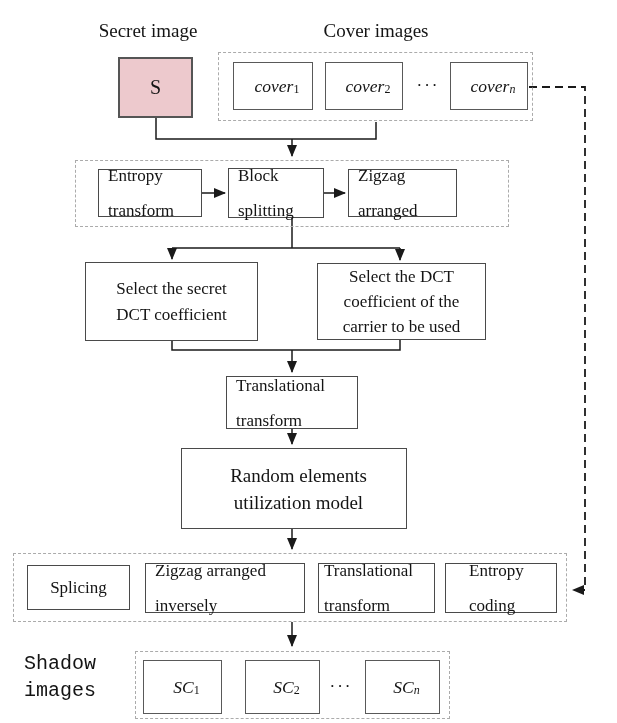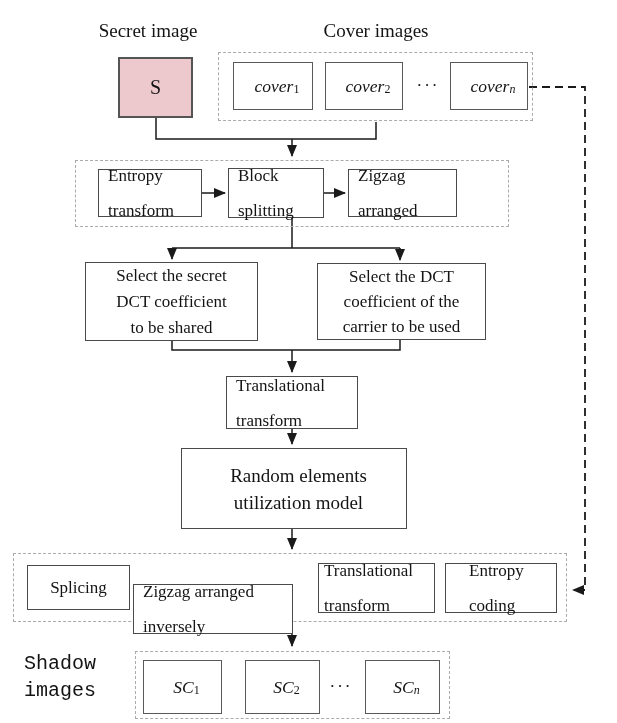--- a/index.html
+++ b/index.html
@@ -89,21 +89,20 @@
     <span>splitting</span>
   </div>
   <div class="box left" style="left:348px;top:169px;width:109px;height:48px;">
     <span>Zigzag</span>
     <span>arranged</span>
   </div>
 
   <div class="box center" style="left:85px;top:262px;width:173px;height:79px;line-height:26px;">
     <span>Select the secret</span>
     <span>DCT coefficient</span>
-    <span>to be shared</span>
   </div>
   <div class="box center" style="left:317px;top:263px;width:169px;height:77px;line-height:25px;">
     <span>Select the DCT</span>
     <span>coefficient of the</span>
     <span>carrier to be used</span>
   </div>
 
   <div class="box left" style="left:226px;top:376px;width:132px;height:53px;">
     <span>Translational</span>
     <span>transform</span>
@@ -111,21 +110,21 @@
 
   <div class="box center big" style="left:181px;top:448px;width:226px;height:81px;padding-left:9px;">
     <span>Random elements</span>
     <span>utilization model</span>
   </div>
 
   <div class="dashed" style="left:13px;top:553px;width:554px;height:69px;"></div>
   <div class="box center" style="left:27px;top:565px;width:103px;height:45px;">
     <span>Splicing</span>
   </div>
-  <div class="box left" style="left:133px;top:563px;width:160px;height:50px;margin-top:21px;">
+  <div class="box left" style="left:145px;top:563px;width:160px;height:50px;">
     <span>Zigzag arranged</span>
     <span>inversely</span>
   </div>
   <div class="box left" style="left:318px;top:563px;width:117px;height:50px;padding-left:5px;">
     <span>Translational</span>
     <span>transform</span>
   </div>
   <div class="box left" style="left:445px;top:563px;width:112px;height:50px;padding-left:23px;">
     <span>Entropy</span>
     <span>coding</span>

